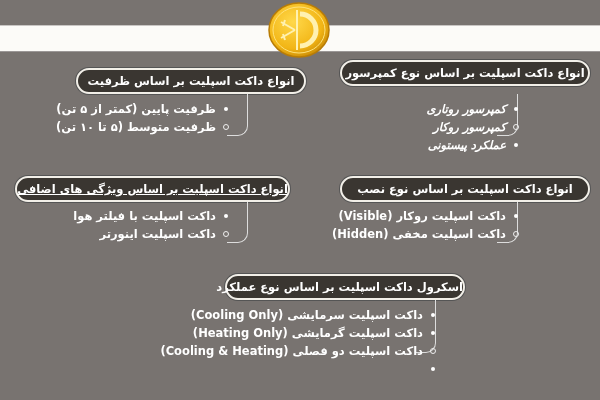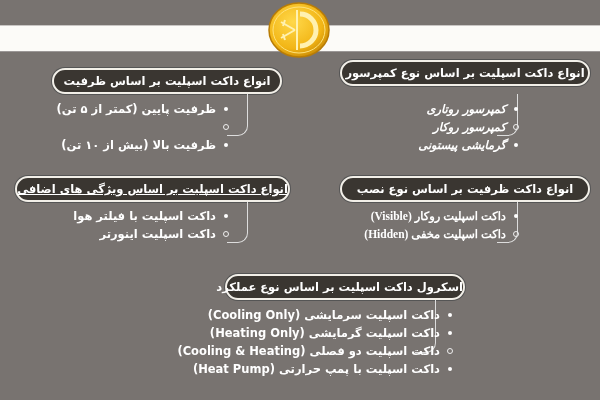--- a/index.html
+++ b/index.html
@@ -36,45 +36,44 @@
     <line x1="18" y1="18" x2="16" y2="24"></line>
     <line x1="18" y1="38" x2="16" y2="32"></line>
   </g>
 </svg>
 
 <div class="pill" style="left:340px; top:60px; width:246px;">انواع داکت اسپلیت بر اساس نوع کمپرسور</div>
 <div class="conn" style="left:497px; top:94px; width:20px; height:41px;"></div>
 <div class="list" style="right:82px; top:100px;font-style:italic;">
   <div class="item"><span class="dot"></span><span>کمپرسور روتاری</span></div>
   <div class="item"><span class="ring"></span><span>کمپرسور روکار</span></div>
-  <div class="item"><span class="dot"></span><span>گرمایشی پیستونی</span></div>
+  <div class="item"><span class="dot"></span><span>عملکرد پیستونی</span></div>
 </div>
 
-<div class="pill" style="left:52px; top:68px; width:226px;">انواع داکت اسپلیت بر اساس ظرفیت</div>
+<div class="pill" style="left:76px; top:68px; width:226px;">انواع داکت اسپلیت بر اساس ظرفیت</div>
 <div class="conn" style="left:227px; top:94px; width:20px; height:41px;"></div>
-<div class="list" style="right:372px; top:100px;">
+<div class="list" style="right:372px; top:100px;text-align:center;">
   <div class="item"><span class="dot"></span><span>ظرفیت پایین (کمتر از ۵ تن)</span></div>
-  <div class="item"><span class="ring"></span></div>
-  <div class="item"><span class="dot"></span><span>ظرفیت بالا (بیش از ۱۰ تن)</span></div>
+  <div class="item"><span class="ring"></span><span>ظرفیت متوسط (۵ تا ۱۰ تن)</span></div>
 </div>
 
-<div class="pill" style="left:340px; top:176px; width:246px;">انواع داکت ظرفیت بر اساس نوع نصب</div>
+<div class="pill" style="left:340px; top:176px; width:246px;">انواع داکت اسپلیت بر اساس نوع نصب</div>
 <div class="conn" style="left:497px; top:202px; width:20px; height:40px;"></div>
-<div class="list" style="right:82px; top:207px;font-family:Liberation Serif, serif;">
+<div class="list" style="right:82px; top:207px;">
   <div class="item"><span class="dot"></span><span>داکت اسپلیت روکار (Visible)</span></div>
   <div class="item"><span class="ring"></span><span>داکت اسپلیت مخفی (Hidden)</span></div>
 </div>
 
 <div class="pill" style="left:15px; top:176px; width:271px;text-decoration:underline;">انواع داکت اسپلیت بر اساس ویژگی های اضافی</div>
 <div class="conn" style="left:227px; top:202px; width:20px; height:40px;"></div>
 <div class="list" style="right:372px; top:207px;text-align:right;">
   <div class="item"><span class="dot"></span><span>داکت اسپلیت با فیلتر هوا</span></div>
   <div class="item"><span class="ring"></span><span>داکت اسپلیت اینورتر</span></div>
 </div>
 
 <div class="pill" style="left:225px; top:274px; width:236px;">اسکرول داکت اسپلیت بر اساس نوع عملکرد</div>
 <div class="conn" style="left:415px; top:300px; width:20px; height:52px;"></div>
-<div class="list" style="right:148px; top:306px;">
+<div class="list" style="right:165px; top:306px;">
   <div class="item"><span class="dot"></span><span>داکت اسپلیت سرمایشی (Cooling Only)</span></div>
   <div class="item"><span class="dot"></span><span>داکت اسپلیت گرمایشی (Heating Only)</span></div>
   <div class="item"><span class="ring"></span><span>داکت اسپلیت دو فصلی (Cooling &amp; Heating)</span></div>
-  <div class="item"><span class="dot"></span><span>داکت اسپلیت با پمپ حرارتی (Heat Pump)</span></div>
+  <div class="item"><span class="dot"></span></div>
 </div>
 
 </body></html>

